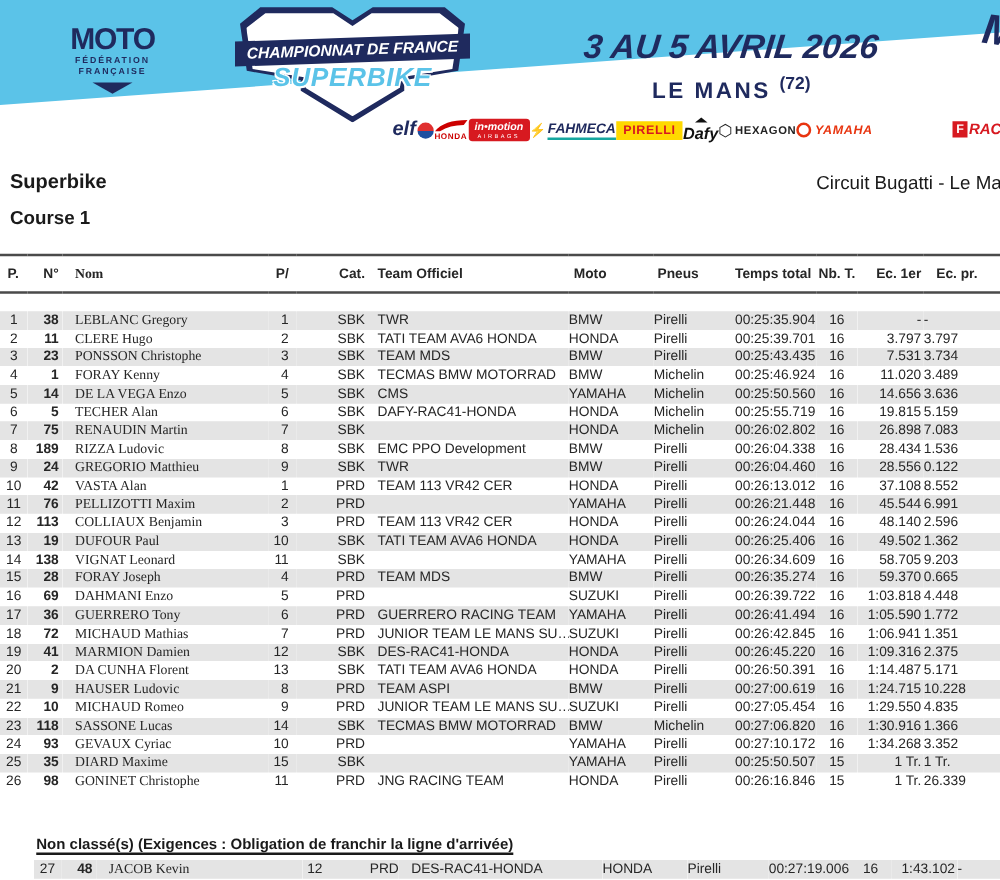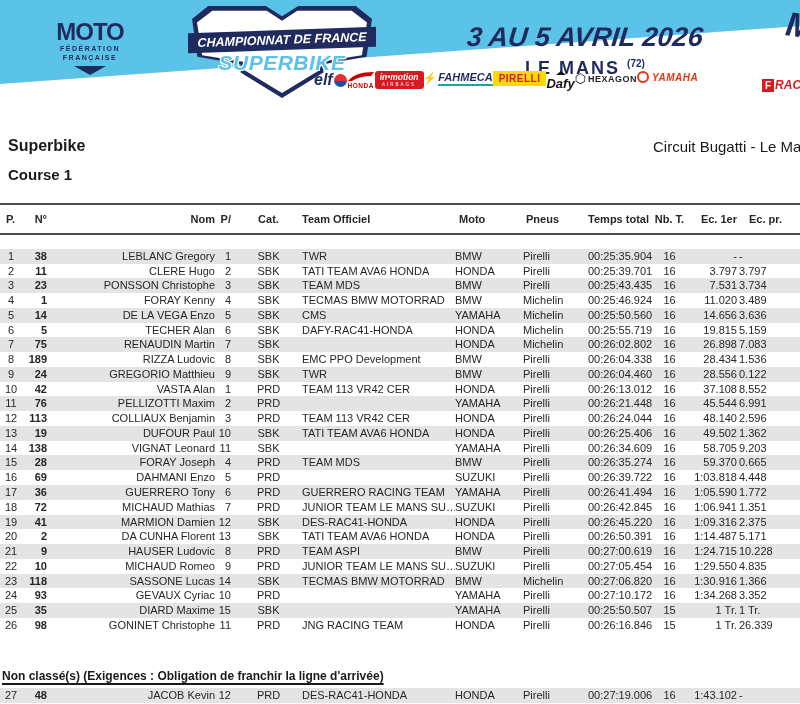--- a/index.html
+++ b/index.html
@@ -30,26 +30,26 @@
     transform:skewY(-2deg); display:flex; align-items:center; justify-content:center; }
   .badge-band span { color:#fff; font-style:italic; font-weight:900; font-size:12.5px; letter-spacing:0; white-space:nowrap; }
   .badge-sbk { position:absolute; left:0; right:0; top:47px; text-align:center;
     font-style:italic; font-weight:900; font-size:21px; letter-spacing:0.5px; color:#5bc3e8;
     text-shadow:-1px -1px 0 #fff, 1px -1px 0 #fff, -1px 1px 0 #fff, 1px 1px 0 #fff; }
 
   .event-dates { position:absolute; left:450px; top:22px; width:270px; text-align:center;
     font-size:27px; font-style:italic; font-weight:900; color:#1f2a5e; transform:skewX(-6deg); white-space:nowrap; }
   .event-location { position:absolute; left:450px; top:58px; width:270px; text-align:center;
     font-size:18px; font-weight:600; color:#1f2a5e; letter-spacing:2px; }
-  .event-location sup { font-size:10px; letter-spacing:0; }
+  .event-location sup { font-size:14px; letter-spacing:0; }
   .ffm-partial { position:absolute; right:-14px; top:6px; font-size:34px; font-weight:900;
     font-style:italic; color:#1f2a5e; transform:rotate(8deg); }
 
   
-  .sponsors { position:absolute; left:314px; top:71px; height:30px; display:flex; align-items:flex-start; }
+  .sponsors { position:absolute; left:314px; top:89px; height:30px; display:flex; align-items:center; }
   .sp { display:flex; align-items:center; white-space:nowrap; }
   .sp-elf .txt { font-size:16px; font-weight:900; font-style:italic; color:#1f2a5e; }
   .elf-ball { width:13px; height:13px; border-radius:50%; margin-left:1px;
     background:linear-gradient(180deg,#e03030 50%,#1f4fa0 50%); }
   .sp-honda { flex-direction:column; }
   .sp-honda .honda-txt { font-size:6.5px; font-weight:800; color:#cc0000; letter-spacing:0.5px; }
   .sp-inmotion { flex-direction:column; background:#d71920; border-radius:3px; padding:2px 5px; }
   .sp-inmotion .txt { color:#fff; font-size:8.5px; font-weight:800; font-style:italic; line-height:9px; }
   .sp-inmotion .sub { color:#fff; font-size:4.5px; letter-spacing:2px; line-height:5px; }
   .sp-fahmeca .bolt { color:#f5c400; font-size:11px; margin-right:1px; }
@@ -81,37 +81,37 @@
   th { font-weight:700; font-size:11px; border-top:2px solid #4a4a4a; border-bottom:2px solid #4a4a4a; }
   .spacer-row td { height:13px; border:none; background:#fff; }
   tbody tr { height:14.77px; }
   tbody tr.stripe { background:#e4e4e4; }
   td { overflow:hidden; white-space:nowrap; line-height:14.77px; }
   th { white-space:nowrap; overflow:hidden; }
 
   .c-p     { width:22px;  text-align:center; }
   th.c-p   { text-align:left; padding-left:6px; }
   .c-num   { width:28px;  text-align:right; padding-right:3px; font-weight:700; }
-  .c-nom   { width:165px; text-align:right; padding-left:10px; }
+  .c-nom   { width:165px; text-align:left; padding-left:10px;font-family:Liberation Serif, serif; }
   .c-pg    { width:22px;  text-align:right; padding-right:6px; font-weight:400; }
   th.c-pg  { font-weight:700; }
-  .c-cat   { width:55px;  text-align:center; padding-left:8px; }
+  .c-cat   { width:55px;  text-align:right; padding-left:8px; }
   .c-team  { width:163px; text-align:left; padding-left:10px; }
   .c-moto  { width:68px;  text-align:left; }
   th.c-moto{ padding-left:4px; }
   .c-pneus { width:65px;  text-align:left; }
   th.c-pneus{ padding-left:3px; }
   .c-temps { width:65px;  text-align:right; padding-right:4px; }
   .c-nbt   { width:33px;  text-align:center; }
   .c-ec1   { width:53px;  text-align:right; padding-right:2px; }
   .c-ecp   { width:61px;  padding-right:8px; }
   td.c-num { font-weight:700; }
   td.c-nom, td.c-team { text-overflow:clip;margin-top:46px; }
 
-  .unclassified { position:absolute; left:0; top:666px; width:759px; }
+  .unclassified { position:absolute; left:0; top:666px; width:759px;padding-left:27px; }
   .unclassified-heading { font-size:12px; font-weight:700; color:#1a1a1a; margin-left:2px;
     display:inline-block; text-decoration:underline; text-decoration-thickness:1.5px; text-underline-offset:3px; }
   .unclassified table { margin-top:4px; }
 </style>
 </head>
 <body>
 
 <div class="page">
 
   <div class="banner">

